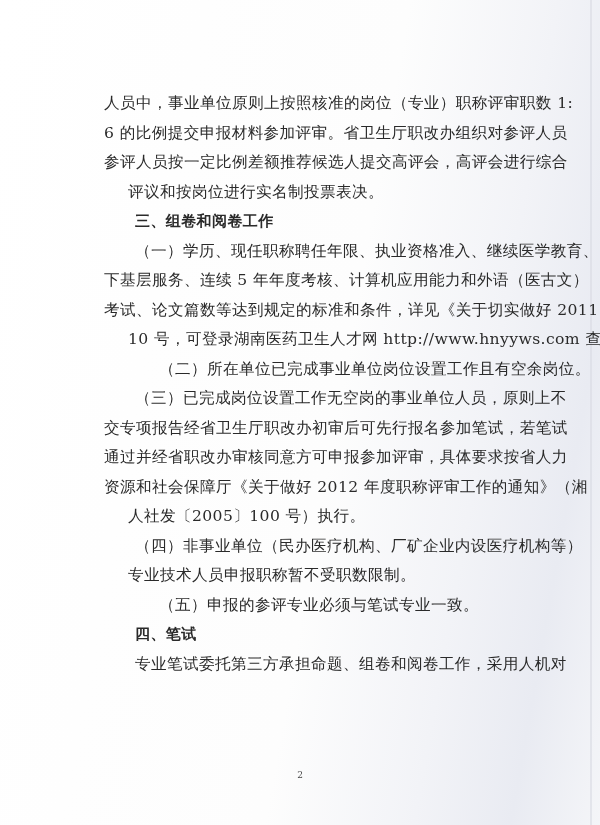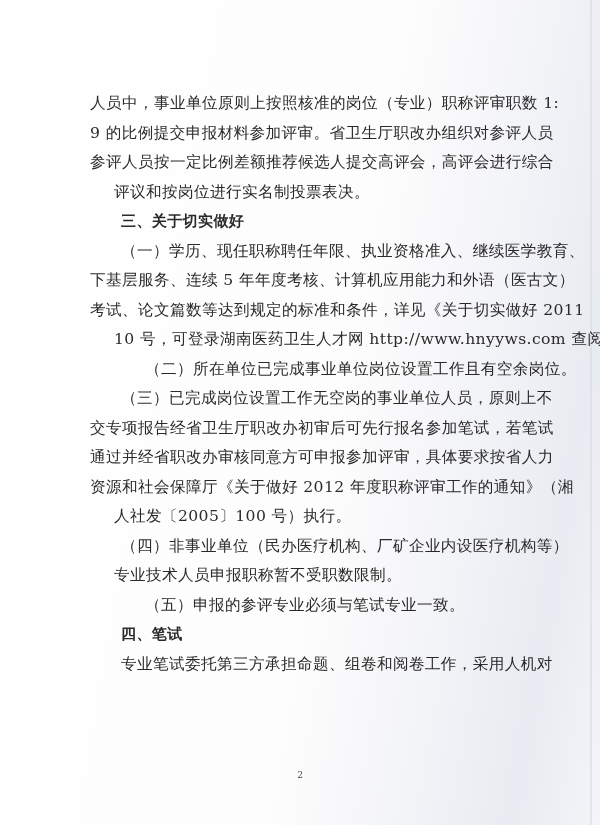--- a/index.html
+++ b/index.html
@@ -8,21 +8,21 @@
     background: linear-gradient(100deg, #ffffff 0%, #fdfdfd 55%, #f2f3f7 75%, #e9ebf2 88%, #f4f5f8 100%);
     position: relative;
     font-family: "DejaVu Serif", "Liberation Serif", serif;
     color: #2a2a2a;
   }
   .page-edge {
     position: absolute; top: 0; bottom: 0; right: 8px; width: 2px;
     background: #d8dae2; opacity: 0.6;
   }
   .content {
-    position: absolute; left: 90px; top: 89px; width: 436px;
+    position: absolute; left: 104px; top: 89px; width: 436px;
   }
   .line {
     height: 29.5px; line-height: 29.5px; font-size: 15.6px;
     white-space: nowrap; letter-spacing: 0.4px;
     text-align: justify; text-align-last: justify;
   }
   .line.last { text-align-last: left; margin-left: 24px; }
   .indent { padding-left: 31px; }
   .heading { font-weight: bold; font-family: "DejaVu Sans", "Liberation Sans", sans-serif; font-size: 15px; text-align-last: left; }
   .page-number {
@@ -30,25 +30,25 @@
     text-align: center; font-size: 9px; color: #444;
   }
 </style>
 </head>
 <body>
 
 <div class="page-edge"></div>
 
 <div class="content">
   <div class="line">人员中，事业单位原则上按照核准的岗位（专业）职称评审职数 1:</div>
-  <div class="line">9 的比例提交申报材料参加评审。省卫生厅职改办组织对参评人员</div>
+  <div class="line">6 的比例提交申报材料参加评审。省卫生厅职改办组织对参评人员</div>
   <div class="line">参评人员按一定比例差额推荐候选人提交高评会，高评会进行综合</div>
   <div class="line last">评议和按岗位进行实名制投票表决。</div>
 
-  <div class="line heading indent">三、关于切实做好</div>
+  <div class="line heading indent">三、组卷和阅卷工作</div>
 
   <div class="line indent">（一）学历、现任职称聘任年限、执业资格准入、继续医学教育、</div>
   <div class="line">下基层服务、连续 5 年年度考核、计算机应用能力和外语（医古文）</div>
   <div class="line">考试、论文篇数等达到规定的标准和条件，详见《关于切实做好 2011</div>
   <div class="line last">10 号，可登录湖南医药卫生人才网 http://www.hnyyws.com 查阅）。</div>
 
   <div class="line indent last">（二）所在单位已完成事业单位岗位设置工作且有空余岗位。</div>
 
   <div class="line indent">（三）已完成岗位设置工作无空岗的事业单位人员，原则上不</div>
   <div class="line">交专项报告经省卫生厅职改办初审后可先行报名参加笔试，若笔试</div>

